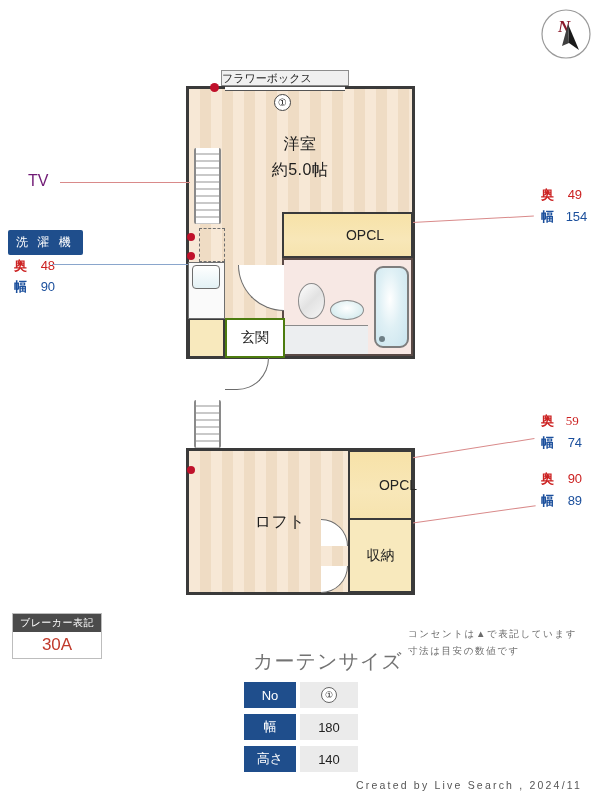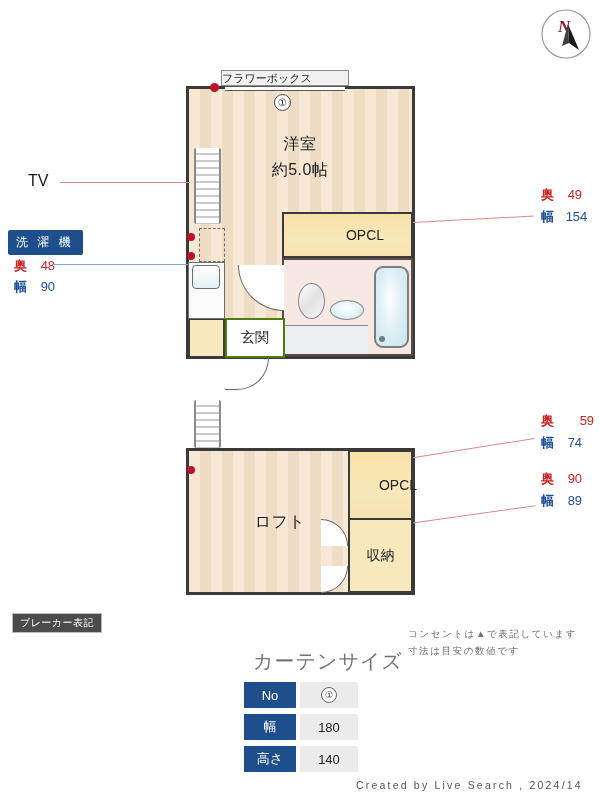--- a/index.html
+++ b/index.html
@@ -341,21 +341,21 @@
 <div class="abs" style="left:187px; top:466px; width:8px; height:8px; border-radius:50%; background:#c0112b; z-index:11;"></div>
 
 <div class="room-label" style="left:230px; top:512px; width:100px; font-size:16px;">ロフト</div>
 
 <div class="lead" style="left:60px; top:182px; width:130px;"></div>
 <div class="lead lead-blue" style="left:52px; top:264px; width:140px;"></div>
 <div class="lead" style="left:412px; top:222px; width:122px; transform:rotate(-3deg);"></div>
 <div class="lead" style="left:408px; top:458px; width:128px; transform:rotate(-9deg);"></div>
 <div class="lead" style="left:395px; top:525px; width:142px; transform:rotate(-8deg);"></div>
 
-<div class="dim" style="left:28px; top:172px; font-size:16px; color:#0f172a;">TV</div>
+<div class="dim" style="left:28px; top:172px; font-size:16px; color:#701a75;">TV</div>
 
 <div id="wm-badge" style="left:8px; top:230px;">洗 濯 機</div>
 <div class="dim" style="left:14px; top:257px;">
   <span class="k">奥</span>
   <span class="v-red" style="margin-left:10px;">48</span>
 </div>
 <div class="dim" style="left:14px; top:278px;">
   <span class="k-b">幅</span>
   <span class="v-blue" style="margin-left:10px;">90</span>
 </div>
@@ -364,38 +364,39 @@
   <span class="k">奥</span>
   <span class="v-red" style="margin-left:10px;">49</span>
 </div>
 <div class="dim" style="left:541px; top:208px;">
   <span class="k-b">幅</span>
   <span class="v-blue" style="margin-left:8px;">154</span>
 </div>
 
 <div class="dim" style="left:541px; top:412px;">
   <span class="k">奥</span>
-  <span class="v-red" style="margin-left:22px;">59</span>
+  <span class="v-red" style="margin-left:8px;font-family:Liberation Serif, serif;">59</span>
 </div>
 <div class="dim" style="left:541px; top:434px;">
   <span class="k-b">幅</span>
   <span class="v-blue" style="margin-left:10px;">74</span>
 </div>
 
 <div class="dim" style="left:541px; top:470px;">
   <span class="k">奥</span>
   <span class="v-red" style="margin-left:10px;">90</span>
 </div>
 <div class="dim" style="left:541px; top:492px;">
   <span class="k-b">幅</span>
   <span class="v-blue" style="margin-left:10px;">89</span>
 </div>
 
 <div id="breaker" style="left:12px; top:613px;">
   <div class="hd">ブレーカー表記</div>
+  <div class="bd">30A</div>
 </div>
 
 <div id="curtain-title" style="left:253px; top:648px;">カーテンサイズ</div>
 
 <div class="ct-row" style="left:244px; top:682px;">
   <div class="ct-key">No</div>
   <div class="ct-val">
     <span class="cnum">①</span>
   </div>
 </div>
@@ -404,13 +405,13 @@
   <div class="ct-val">180</div>
 </div>
 <div class="ct-row" style="left:244px; top:746px;border-radius:7px;">
   <div class="ct-key">高さ</div>
   <div class="ct-val">140</div>
 </div>
 
 <div class="note" style="left:408px; top:628px;">コンセントは▲で表記しています</div>
 <div class="note" style="left:408px; top:645px;">寸法は目安の数値です</div>
 
-<div id="footer" style="left:356px; top:779px;">Created by Live Search , 2024/14</div>
+<div id="footer" style="left:356px; top:779px;">Created by Live Search , 2024/11</div>
 
 </body></html>

